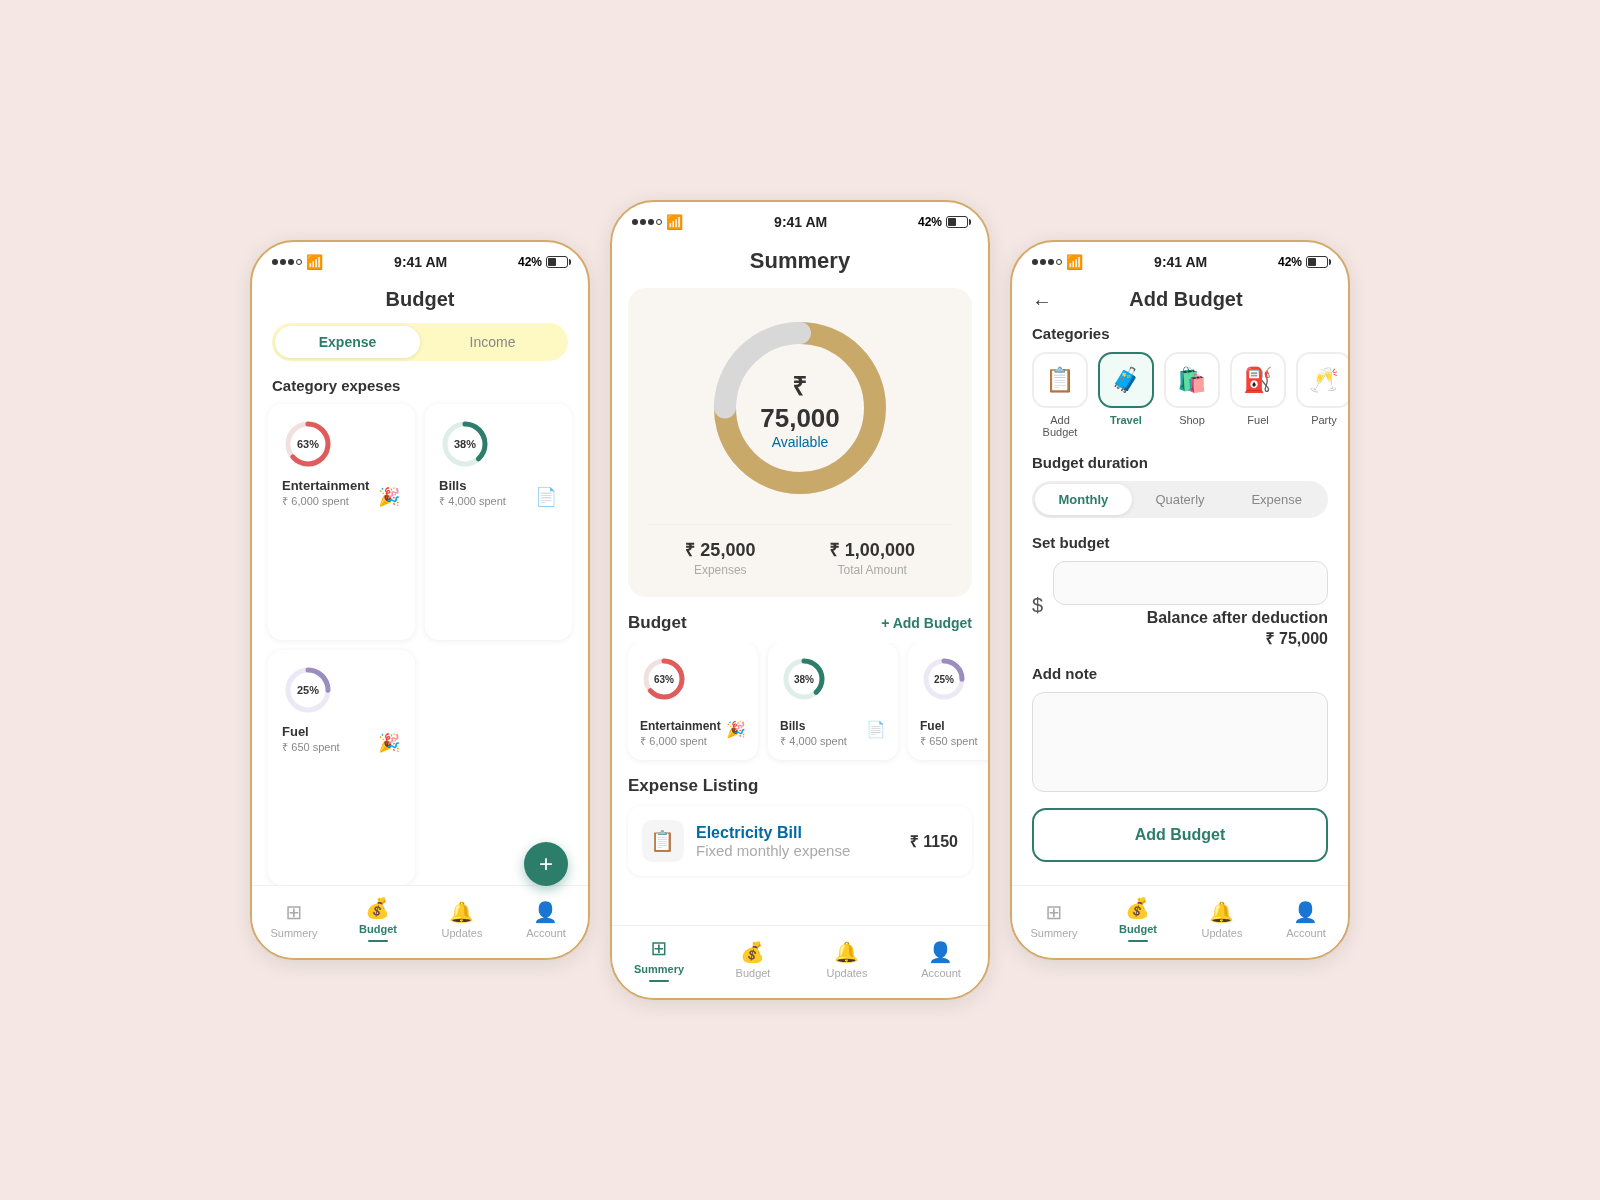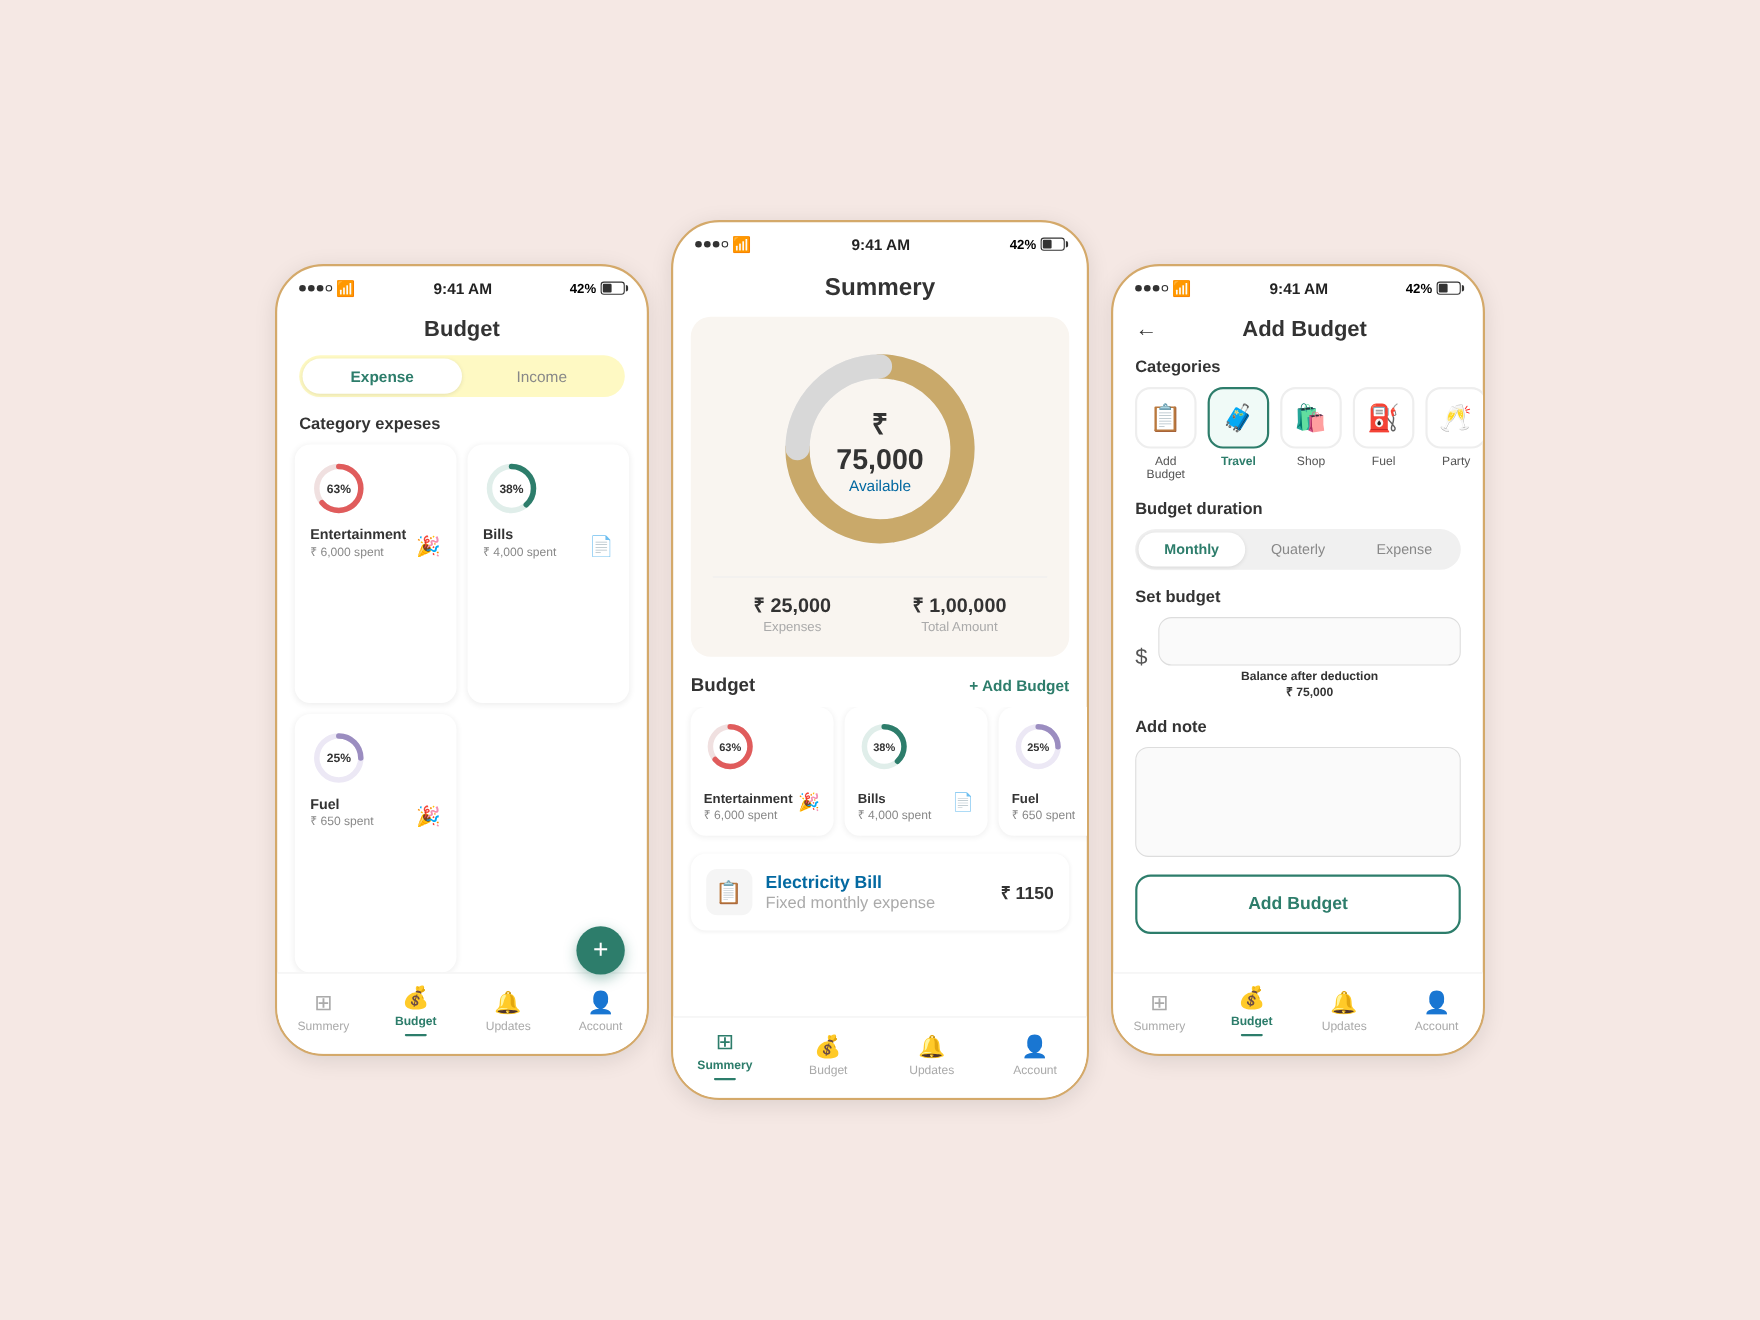--- a/index.html
+++ b/index.html
@@ -361,23 +361,23 @@
       width: 100%;
       border: 1.5px solid #ddd;
       border-radius: 12px;
       padding: 12px 14px;
       font-size: 16px;
       color: #333;
       outline: none;
       background: #fafafa;
     }
     .balance-hint {
-      font-size: 11px;
+      font-size: 16px;
       color: #aaa;
-      text-align: center;
+      text-align: right;
       margin-top: 4px;
     }
     .balance-hint span { color: #333; font-weight: 600; }
 
     .note-area {
       margin: 0 20px 16px;
       border: 1.5px solid #ddd;
       border-radius: 12px;
       padding: 12px;
       min-height: 100px;
@@ -615,20 +615,21 @@
           </svg>
           <div class="budget-card-sm-bottom" style="margin-top:8px;">
             <div>
               <div class="cat-name">Fuel</div>
               <div class="cat-spent">₹ 650 spent</div>
             </div>
           </div>
         </div>
       </div>
 
+      <div class="expense-listing-title">Expense Listing</div>
       <div class="expense-item">
         <div class="expense-left">
           <div class="expense-icon-box">📋</div>
           <div>
             <div class="expense-name">Electricity Bill</div>
             <div class="expense-type">Fixed monthly expense</div>
           </div>
         </div>
         <div class="expense-amount">₹ 1150</div>
       </div>

